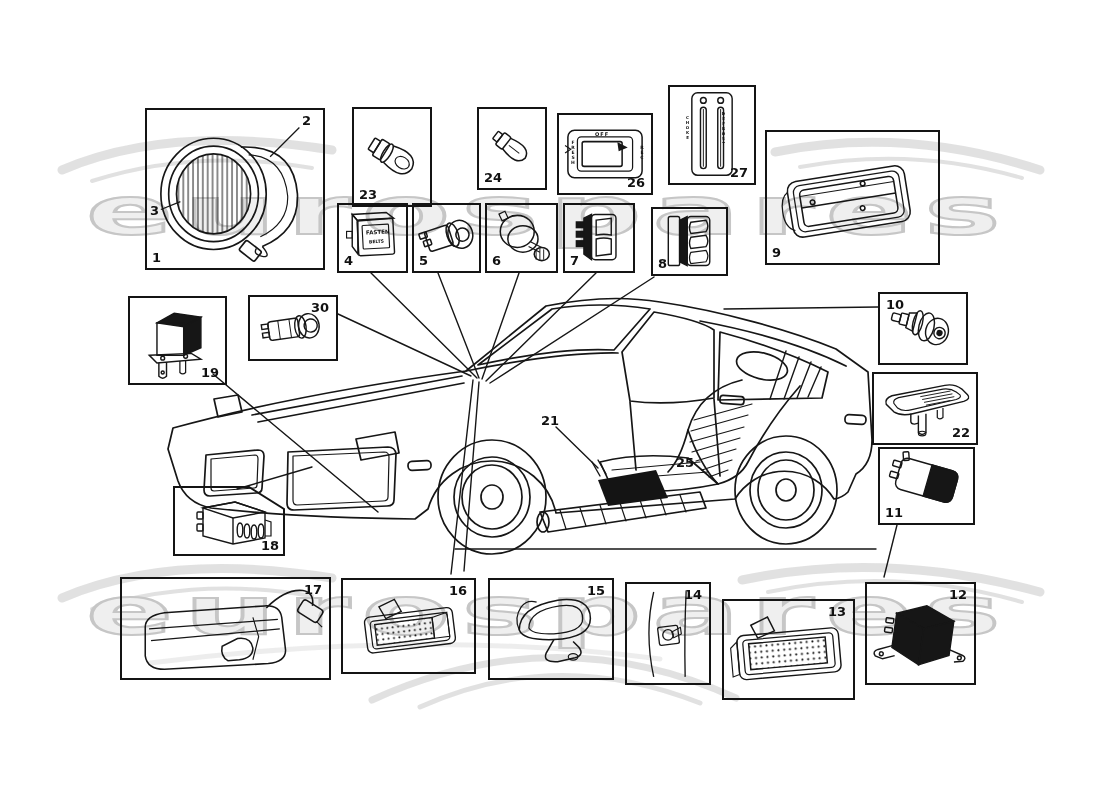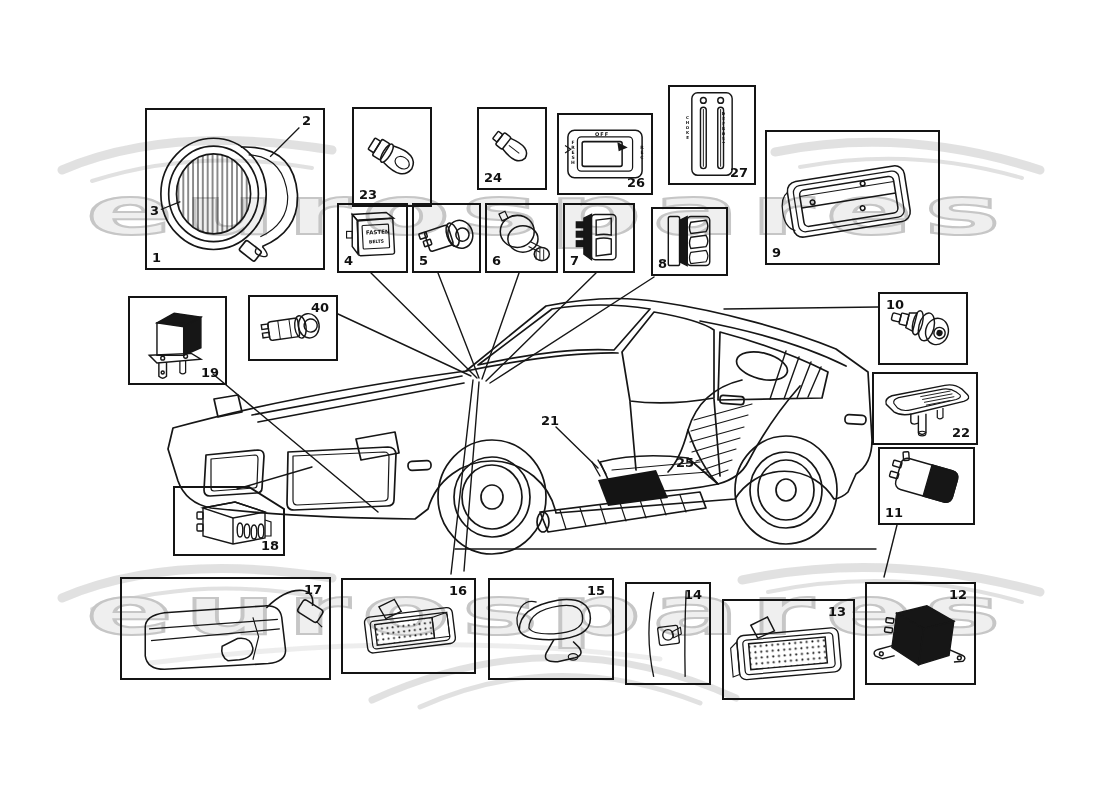--- a/index.html
+++ b/index.html
@@ -335,21 +335,21 @@
         <rect x="12" y="25" width="7" height="5"></rect>
         <rect x="12" y="34" width="7" height="5"></rect>
         <rect x="19" y="23" width="32" height="20" rx="3"></rect>
         <line x1="30" y1="23" x2="30" y2="43" stroke-width="1"></line>
         <line x1="42" y1="23" x2="42" y2="43" stroke-width="1"></line>
         <ellipse cx="53" cy="33" rx="6" ry="12"></ellipse>
         <ellipse cx="62" cy="33" rx="11" ry="13"></ellipse>
         <circle cx="64" cy="33" r="7"></circle>
       </g>
     </svg>
-    <span class="box-num pos-tr">40</span>
+    <span class="box-num pos-tr">30</span>
   </div>
 
   <div class="part-box" style="left:878px;top:292px;width:90px;height:73px;">
     <svg class="icon" viewBox="0 0 90 73">
       <g stroke="#161616" stroke-width="1.5" fill="none" transform="rotate(14 45 37)">
         <rect x="10" y="28" width="9" height="8" rx="2"></rect>
         <rect x="19" y="26" width="8" height="12" rx="1"></rect>
         <path d="M27,24 L35,22 L35,42 L27,40 Z"></path>
         <ellipse cx="38" cy="32" rx="5" ry="13"></ellipse>
         <ellipse cx="48" cy="34" rx="8" ry="15"></ellipse>

